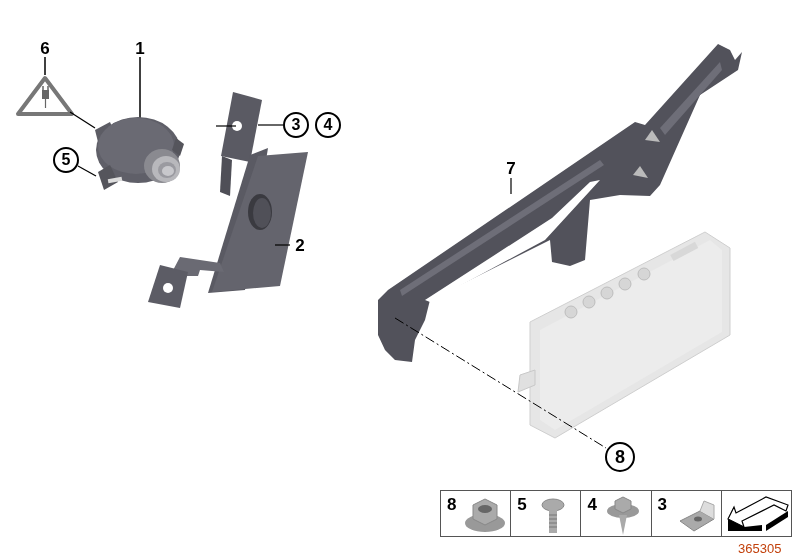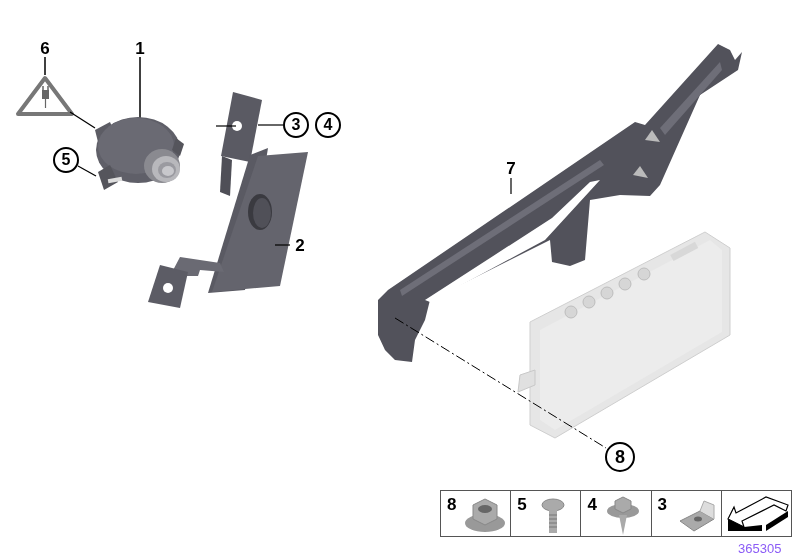--- a/index.html
+++ b/index.html
@@ -11,21 +11,21 @@
   .circ { position:absolute; width:26px; height:26px; border:2px solid #000;
           border-radius:50%; background:#fff; box-sizing:border-box;
           display:flex; align-items:center; justify-content:center;
           font-weight:bold; font-size:16px; transform:translate(-50%,-50%); }
   .strip { position:absolute; left:440px; top:490px; width:352px; height:47px;
            display:flex; border:1px solid #555; box-sizing:border-box; background:#fff; }
   .cell { position:relative; flex:1; border-right:1px solid #555; }
   .cell:last-child { border-right:none; }
   .cell .num { position:absolute; left:6px; top:4px; font-weight:bold; font-size:17px; }
   .cell svg { position:absolute; left:0; top:0; }
-  .diag-id { position:absolute; left:738px; top:541px; font-size:13px; color:#8b5cf6; }
+  .diag-id { position:absolute; left:738px; top:541px; font-size:13px; color:#c2410c; }
 </style>
 </head>
 <body>
 
 <svg class="art" viewBox="0 0 800 560" width="800" height="560">
 
   <g>
     <line x1="45" y1="57" x2="45" y2="75" stroke="#000" stroke-width="1.5"></line>
     <polygon points="45,78 72,114 18,114" fill="#fff" stroke="#777" stroke-width="4" stroke-linejoin="round"></polygon>
     <rect x="42" y="90" width="7" height="9" fill="#666"></rect>

